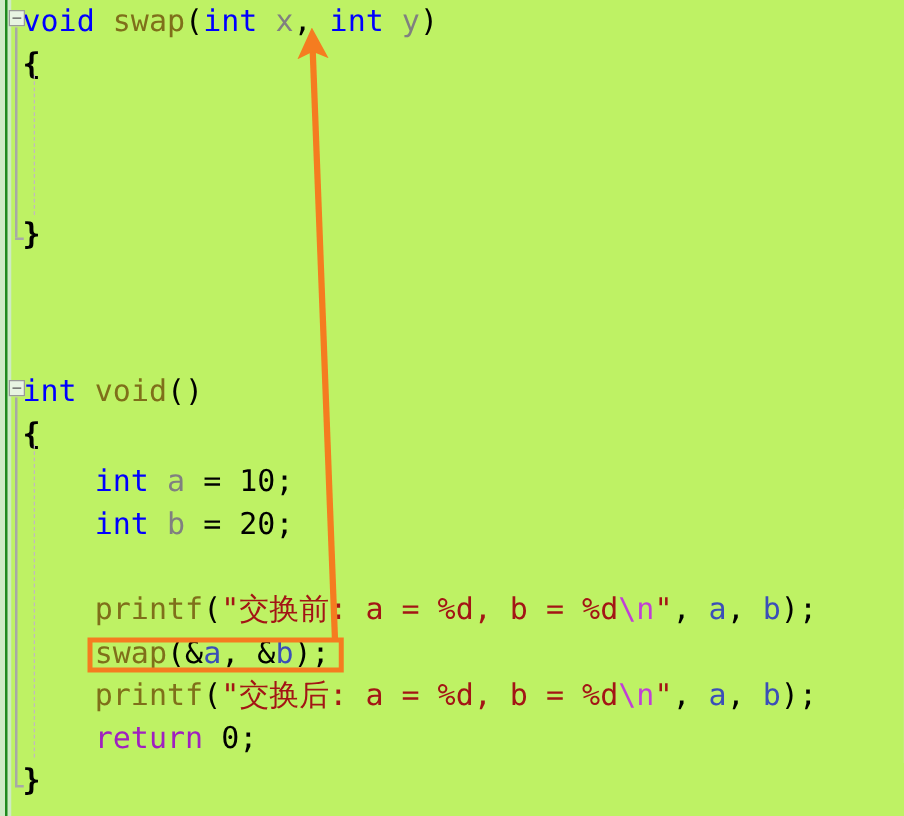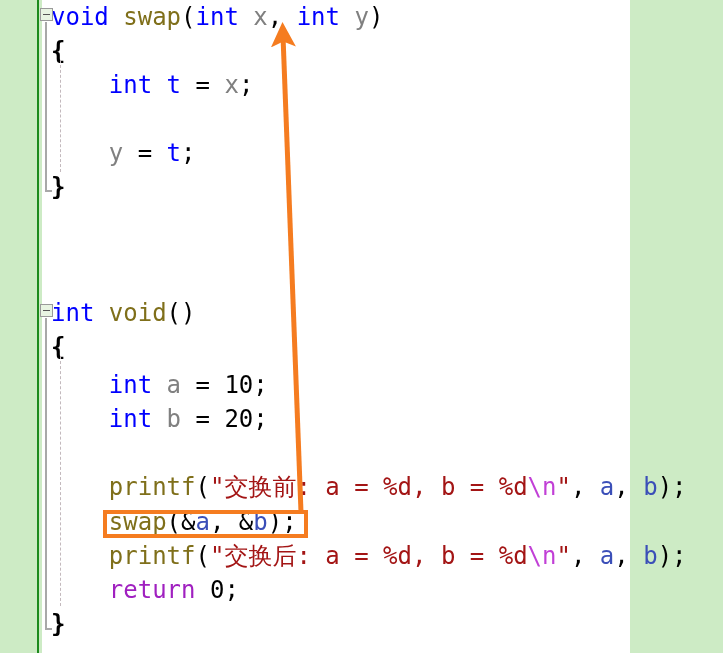--- a/index.html
+++ b/index.html
@@ -1,21 +1,21 @@
 <!DOCTYPE html>
 <html><head>
 <meta charset="utf-8">
 <style>
   html,body{margin:0;padding:0;}
   body{
     width:723px;height:653px;overflow:hidden;
     background:#cdebc5;
     font-family:"DejaVu Sans Mono","Liberation Mono",monospace;
   }
-  #root{position:relative;width:597px;height:653px;background:#ffffff;margin-left:33px;}
+  #root{position:relative;width:723px;height:653px;background:#bef264;}
 
   
   .edge-bar{position:absolute;left:0;top:0;width:9px;height:653px;background:#cdebc5;}
   .edge-line{position:absolute;left:4px;top:0;width:2px;height:653px;background:#1e8a1e;}
 
   
   .code{position:absolute;left:0;top:0;width:723px;height:653px;}
 
   .line{
     position:absolute;left:0;width:723px;height:34px;
@@ -61,22 +61,20 @@
 
 <div id="root">
 
   <div class="edge-bar">
     <div class="edge-line"></div>
   </div>
 
   <div class="code" id="code-surface">
       <div class="line" style="top: 0px;"><span class="txt"><span class="kw">void</span><span class="pun"> </span><span class="fn">swap</span><span class="pun">(</span><span class="kw">int</span><span class="pun"> </span><span class="var">x</span><span class="pun">, </span><span class="kw">int</span><span class="pun"> </span><span class="var">y</span><span class="pun">)</span></span></div>
       <div class="line" style="top: 34px;"><span class="txt"><span class="brace">{</span></span></div>
-      <div class="line" style="top: 68px;"><span class="txt"><span class="pun">    </span><span class="kw">int</span><span class="pun"> </span><span class="kw">t</span><span class="pun"> = </span><span class="var">x</span><span class="pun">;</span></span></div>
-      <div class="line" style="top: 136px;"><span class="txt"><span class="pun">    </span><span class="var">y</span><span class="pun"> = </span><span class="kw">t</span><span class="pun">;</span></span></div>
       <div class="line" style="top: 170px;"><span class="txt"><span class="brace">}</span></span></div>
       <div class="line" style="top: 204px;"><span class="txt"></span></div>
       <div class="line" style="top: 238px;"><span class="txt"></span></div>
       <div class="line" style="top: 272px;"><span class="txt"></span></div>
       <div class="line" style="top: 296px;"><span class="txt"><span class="kw">int</span><span class="pun"> </span><span class="fn">void</span><span class="pun">()</span></span></div>
       <div class="line" style="top: 330px;"><span class="txt"><span class="brace">{</span></span></div>
       <div class="line" style="top: 368px;"><span class="txt"><span class="pun">    </span><span class="kw">int</span><span class="pun"> </span><span class="var">a</span><span class="pun"> = </span><span class="num">10</span><span class="pun">;</span></span></div>
       <div class="line" style="top: 402px;"><span class="txt"><span class="pun">    </span><span class="kw">int</span><span class="pun"> </span><span class="var">b</span><span class="pun"> = </span><span class="num">20</span><span class="pun">;</span></span></div>
       <div class="line" style="top: 436px;"><span class="txt"></span></div>
       <div class="line" style="top: 470px;"><span class="txt"><span class="pun">    </span><span class="fn">printf</span><span class="pun">(</span><span class="str">"交换前: a = %d, b = %d</span><span class="esc">\n</span><span class="str">"</span><span class="pun">, </span><span class="varb">a</span><span class="pun">, </span><span class="varb">b</span><span class="pun">);</span></span></div>

